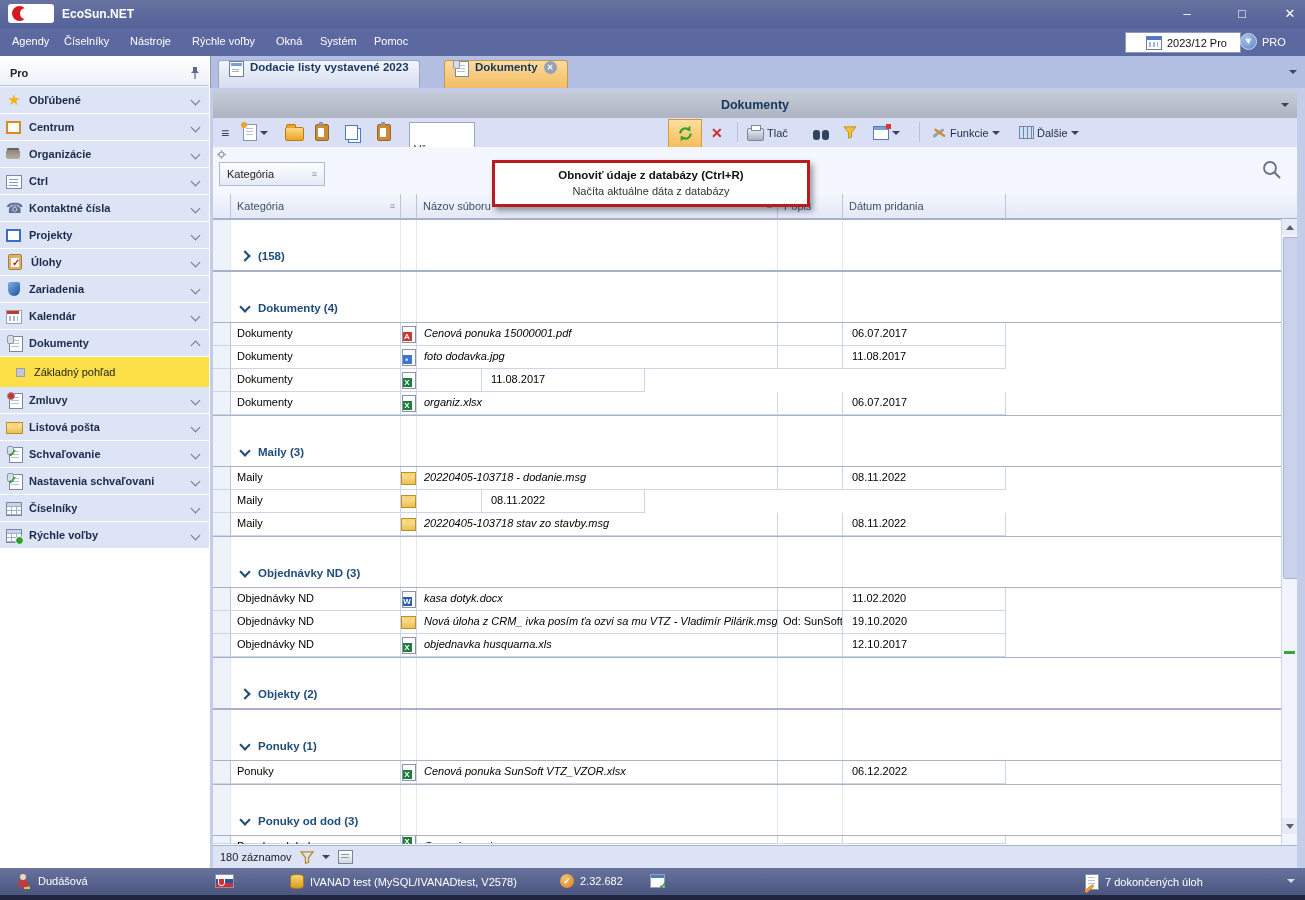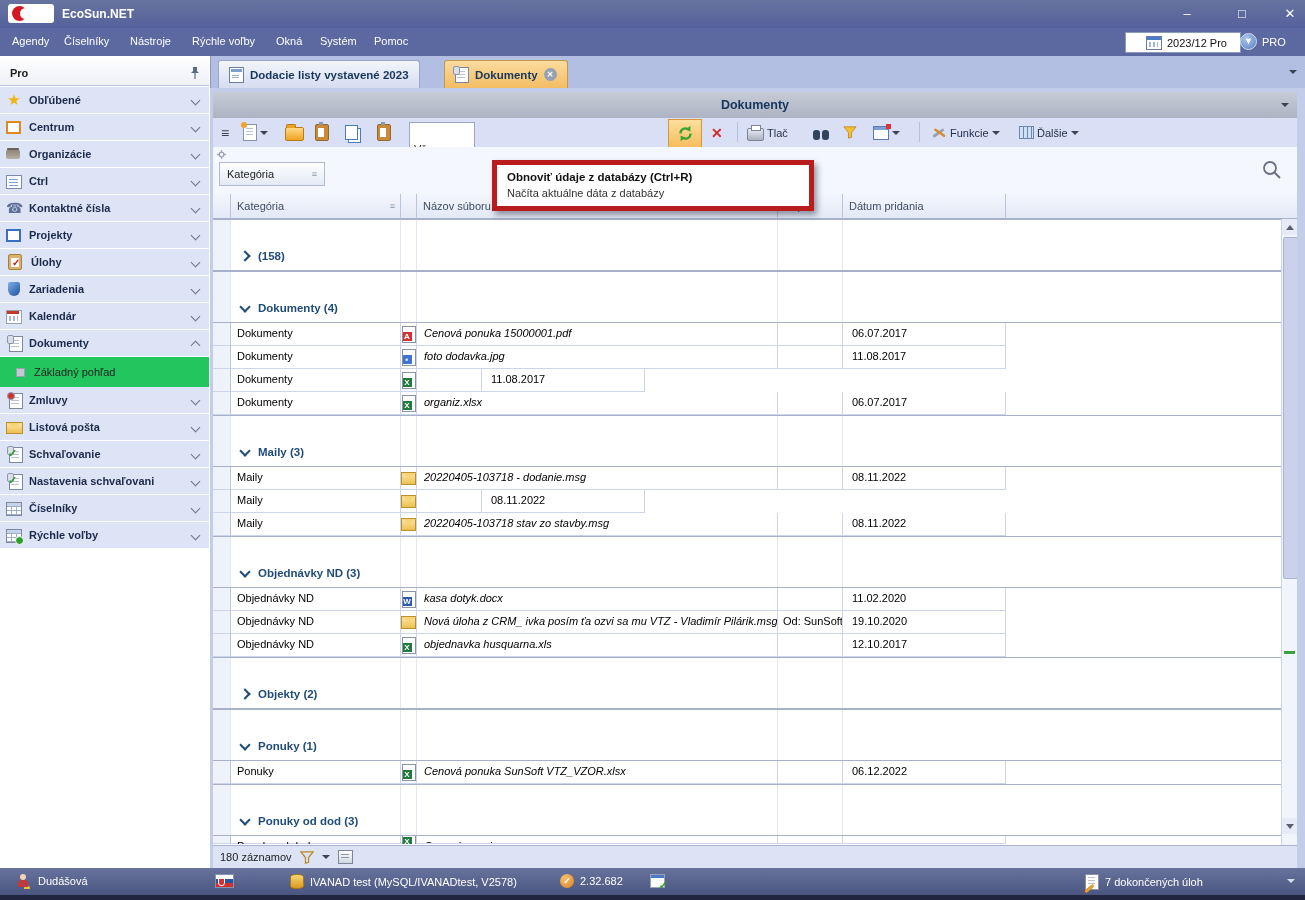--- a/index.html
+++ b/index.html
@@ -17,41 +17,41 @@
   .menuitem{position:absolute;top:7px;font-size:11px;}
   .periodbox{position:absolute;left:1125px;top:32px;width:94px;height:19px;background:#fff;border:1px solid #8d99bb;color:#111;display:flex;align-items:center;gap:5px;padding-left:20px;}
   .calico{width:14px;height:12px;border:1px solid #6a7ca0;background:#fff;position:relative;}
   .calico::before{content:"";position:absolute;left:0;top:0;right:0;height:3px;background:#4a7ac8;}
   .calico::after{content:"";position:absolute;left:2px;top:5px;width:9px;height:5px;
     background:repeating-linear-gradient(90deg,#9fb4d8 0 2px,transparent 2px 4px);}
   .probadge{position:absolute;left:1240px;top:33px;color:#fff;display:flex;align-items:center;gap:5px;}
   .procirc{width:15px;height:15px;border-radius:50%;background:radial-gradient(circle at 35% 30%,#a8c4ea,#5b83c2);border:1px solid #cfdcf2;color:#fff;font-size:9px;text-align:center;line-height:14px;}
   
   .tabstrip{position:absolute;left:210px;top:56px;width:1095px;height:32px;background:#b3bfe2;border-bottom:1px solid #9aa7c9;}
-  .tab{position:absolute;top:4px;height:27px;border:1px solid #9aa7c9;border-bottom:none;border-radius:3px 3px 0 0;display:flex;align-items:center;gap:6px;padding:0 10px;font-weight:bold;color:#17365e;font-size:11.5px;}
+  .tab{position:absolute;top:4px;height:27px;border:1px solid #9aa7c9;border-bottom:none;border-radius:3px 3px 0 0;display:flex;gap:6px;padding:0 10px;font-weight:bold;color:#17365e;font-size:11.5px;}
   .tab.inactive{background:linear-gradient(#f2f5fb,#d6ddf0);}
   .tab.active{background:linear-gradient(#fbdb9f,#f3bd63);border-color:#c29a4e;}
   .tabico{width:13px;height:14px;background:#fff;border:1px solid #6a7ca0;position:relative;}
   .tabico::before{content:"";position:absolute;left:1px;top:1px;right:1px;height:3px;background:#7da0d4;}
   .tabico::after{content:"";position:absolute;left:2px;top:7px;width:7px;height:4px;background:repeating-linear-gradient(#9fb0cc 0 1px,transparent 1px 2px);}
   .docico{width:12px;height:14px;background:#fff;border:1px solid #7c87a0;position:relative;}
   .docico::before{content:"";position:absolute;left:1px;top:3px;width:8px;height:8px;background:repeating-linear-gradient(#b8c2d6 0 1px,transparent 1px 3px);}
   .docico::after{content:"";position:absolute;left:-3px;top:-2px;width:5px;height:7px;border:1px solid #8d97ac;border-radius:2px;background:#d9dee8;}
   .closecirc{width:13px;height:13px;border-radius:50%;background:#97a1b4;color:#fff;font-size:8px;font-weight:bold;text-align:center;line-height:13px;}
   .caret{display:inline-block;width:0;height:0;border-left:4px solid transparent;border-right:4px solid transparent;border-top:4px solid #3c4354;}
   
   .sidebar{position:absolute;left:0;top:56px;width:210px;height:812px;background:#fff;border-right:1px solid #8e9ab8;}
   .sidehead{position:absolute;left:0;top:4px;width:209px;height:26px;background:linear-gradient(#fdfdfe,#eef1f8);border-bottom:1px solid #b9c3dd;font-weight:bold;color:#222;line-height:26px;padding-left:10px;box-sizing:border-box;}
   .pin{position:absolute;right:8px;top:6px;width:12px;height:14px;}
   .sitems{position:absolute;left:0;top:31px;width:209px;}
   .side-item{height:26px;margin-bottom:1px;background:#dde4f6;display:flex;align-items:center;padding:0 6px;gap:7px;}
   .silabel{font-weight:bold;color:#1b2a4a;flex:1;white-space:nowrap;overflow:hidden;}
   .schev{width:6px;height:6px;border-right:1.6px solid #6b7689;border-bottom:1.6px solid #6b7689;transform:rotate(45deg);margin-right:4px;flex:none;}
   .schev.up{transform:rotate(-135deg);margin-top:4px;}
-  .side-sub{height:30px;background:#22c55e;display:flex;align-items:center;padding:0 6px 0 16px;gap:9px;color:#222;}
+  .side-sub{height:30px;background:#fde047;display:flex;align-items:center;padding:0 6px 0 16px;gap:9px;color:#222;}
   .subsq{width:7px;height:7px;background:#c3c8d2;border:1px solid #9aa0ad;}
   .sicon{width:16px;height:16px;flex:none;position:relative;display:inline-block;}
   .ic-star{color:#f2b40e;font-size:15px;line-height:16px;text-align:center;}
   .ic-frame{box-sizing:border-box;width:15px;height:13px;margin-top:2px;border:2px solid #e08a1e;background:#fff;}
   .ic-frame.blue{border-color:#3a6fc4;}
   .ic-mach{width:14px;height:9px;margin-top:4px;background:linear-gradient(#8d857a,#b7afa2);border-radius:2px;box-shadow:0 -3px 0 -1px #6b635a;}
   .ic-list{width:14px;height:12px;margin-top:2px;background:#fff;border:1px solid #7a8aa8;}
   .ic-list::before{content:"";position:absolute;left:2px;top:3px;width:9px;height:7px;background:repeating-linear-gradient(#7da0d4 0 1px,transparent 1px 3px);}
   .ic-phone{color:#5d6f94;font-size:14px;line-height:16px;text-align:center;}
   .ic-clip{width:12px;height:14px;margin:1px 2px;background:#d9b36a;border:1px solid #a8803c;border-radius:2px;}
@@ -146,21 +146,21 @@
   .tri-up{width:0;height:0;border-left:4px solid transparent;border-right:4px solid transparent;border-bottom:5px solid #5a6070;}
   .tri-dn{width:0;height:0;border-left:4px solid transparent;border-right:4px solid transparent;border-top:5px solid #5a6070;}
   .sthumb{position:absolute;left:1px;top:18px;width:13px;height:340px;background:#c9d2ea;border:1px solid #aab4d4;border-radius:2px;}
   .smark{position:absolute;left:2px;top:432px;width:11px;height:3px;background:#3aa23a;}
   
   .gfoot{position:absolute;left:3px;top:757px;width:1084px;height:23px;background:#dce3f5;border-top:1px solid #aab4d0;display:flex;align-items:center;gap:8px;padding-left:7px;box-sizing:border-box;color:#222;}
   .funnel{width:14px;height:13px;}
   .aggico{width:13px;height:12px;border:1px solid #7d8698;background:linear-gradient(#fff,#cfd6e2);position:relative;}
   .aggico::after{content:"";position:absolute;left:2px;top:3px;width:8px;height:6px;background:repeating-linear-gradient(#8d97ac 0 1px,transparent 1px 3px);}
   
-  .tooltip{position:absolute;left:492px;top:160px;width:292px;background:#fff;border:5px solid #b91c1c;box-shadow:3px 4px 6px rgba(30,35,60,.45);z-index:50;padding:6px 10px 7px;}
+  .tooltip{position:absolute;left:492px;top:160px;width:292px;background:#fff;border:3px solid #b91c1c;box-shadow:3px 4px 6px rgba(30,35,60,.45);z-index:50;padding:6px 10px 7px;text-align:center;}
   .tooltip .tt1{font-weight:bold;color:#111;font-size:11.5px;}
   .tooltip .tt2{color:#333;margin-top:4px;}
   
   .statusbar{position:absolute;left:0;top:868px;width:1305px;height:27px;background:linear-gradient(#67739d,#4a5680);color:#fff;}
   .statusbar .sbitem{position:absolute;top:6px;display:flex;align-items:center;gap:6px;}
   .bottomedge{position:absolute;left:0;top:895px;width:1305px;height:5px;background:#20263e;}
   .personico{width:14px;height:14px;position:relative;}
   .personico::before{content:"";position:absolute;left:2px;top:0;width:6px;height:6px;border-radius:50%;background:#f3d3b4;}
   .personico::after{content:"";position:absolute;left:0;top:6px;width:10px;height:7px;border-radius:4px 4px 0 0;background:#c23a3a;box-shadow:4px 4px 0 -2px #e8c23a;}
   .flagico{width:17px;height:12px;border:1px solid #8892ae;background:linear-gradient(#fff 0 33%,#2456a4 33% 66%,#d03030 66%);position:relative;}

